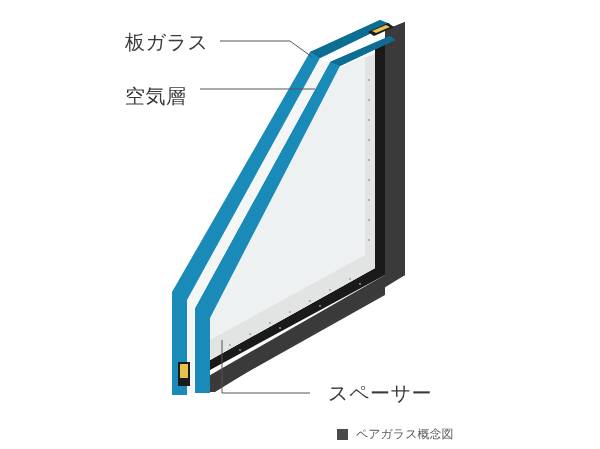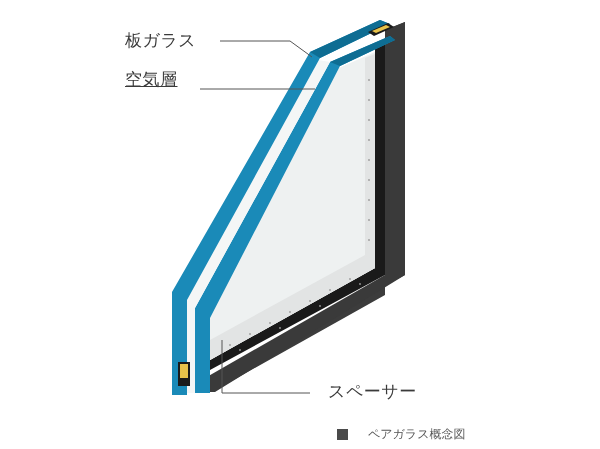--- a/index.html
+++ b/index.html
@@ -1,18 +1,18 @@
 <!DOCTYPE html>
 <html><head>
 <meta charset="utf-8">
 <style>
   html,body{margin:0;padding:0;background:#ffffff;}
   body{width:600px;height:449px;position:relative;overflow:hidden;font-family:"DejaVu Sans","Liberation Sans",sans-serif;}
-  .label{position:absolute;color:#3a3a3a;font-size:17px;letter-spacing:0.5px;white-space:nowrap;}
-  .caption{position:absolute;color:#555;font-size:12px;white-space:nowrap;display:flex;align-items:center;gap:20px;}
+  .label{position:absolute;color:#3a3a3a;font-size:20px;letter-spacing:0.5px;white-space:nowrap;}
+  .caption{position:absolute;color:#555;font-size:12px;white-space:nowrap;display:flex;align-items:center;gap:8px;}
   .caption .sq{display:inline-block;width:11px;height:11px;background:#4a4a4a;}
   svg{position:absolute;left:0;top:0;}
 </style>
 </head>
 <body>
 
 <svg width="600" height="449" viewBox="0 0 600 449">
 
   <polygon points="385,30 405,22 405,275 212,378 212,392 385,295" fill="#3c3c3c"></polygon>
   <polygon points="385,30 405,22 405,275 215,392 205,392 205,378 385,275" fill="#3a3a3a"></polygon>
@@ -59,19 +59,19 @@
 
   <rect x="178" y="362" width="12" height="24" fill="#1a1a1a"></rect>
   <rect x="180" y="364" width="8" height="14" fill="#e8c24a"></rect>
 
   <polyline points="220,41 290,41 312,57" fill="none" stroke="#555" stroke-width="1"></polyline>
   <polyline points="200,89 315,89" fill="none" stroke="#555" stroke-width="1"></polyline>
   <polyline points="222,340 222,393 310,393" fill="none" stroke="#555" stroke-width="1"></polyline>
 </svg>
 
 <div class="label" style="left:125px;top:29px;">板ガラス</div>
-<div class="label" style="left:125px;top:68px;text-decoration:underline;">空気層</div>
+<div class="label" style="left:125px;top:83px;">空気層</div>
 <div class="label" style="left:328px;top:380px;">スペーサー</div>
 
 <div class="caption" style="left:337px;top:426px;">
   <span class="sq"></span>
   <span>ペアガラス概念図</span>
 </div>
 
 </body></html>

